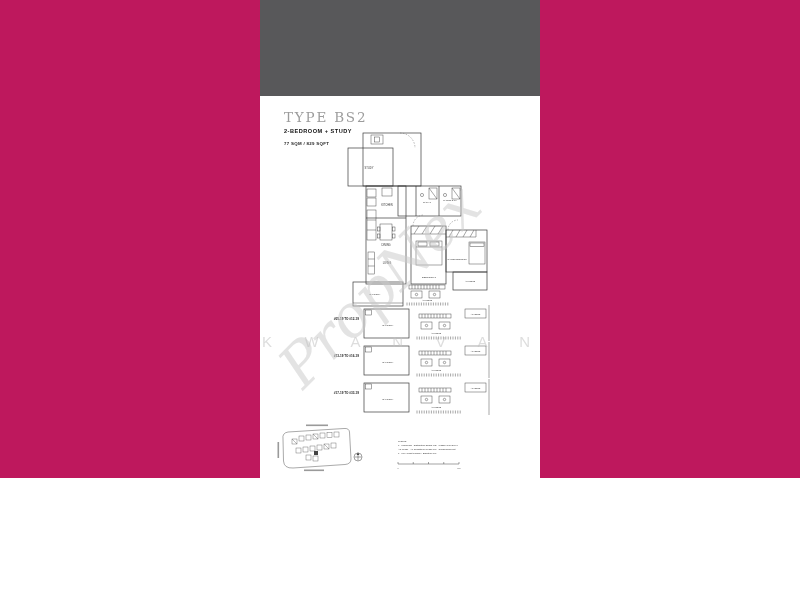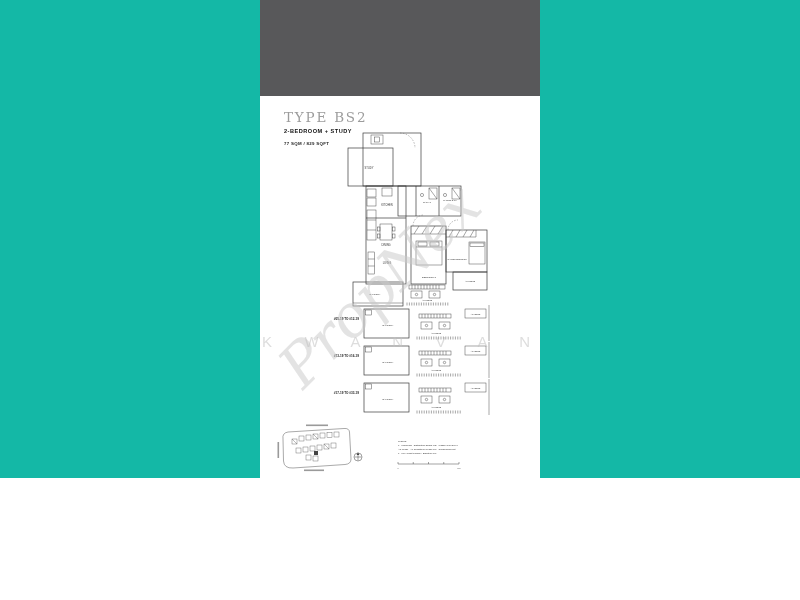--- a/index.html
+++ b/index.html
@@ -1,16 +1,16 @@
 <!DOCTYPE html>
 <html><head>
 <meta charset="utf-8">
 <style>
   html,body{margin:0;padding:0;background:#ffffff;}
-  .page{position:relative;width:800px;height:478px;background:#14b8a6;overflow:hidden;
+  .page{position:relative;width:800px;height:478px;background:#be185d;overflow:hidden;
         font-family:"Liberation Sans", sans-serif;}
   .phone{position:absolute;left:260px;top:0;width:280px;height:600px;background:#ffffff;}
   .bar{position:absolute;left:0;width:280px;background:#58585a;}
   .bar.top{top:0;height:96px;}
   .bar.bottom{bottom:0;height:95px;border-top:1px solid #69696b;}
   .screen{position:absolute;left:0;top:96px;width:280px;height:409px;background:#ffffff;}
   svg text{font-family:"Liberation Sans", sans-serif;}
   svg .serif{font-family:"DejaVu Serif", serif;}
   .w{stroke:#3a3a3a;fill:none;stroke-width:.7;}
   .w2{stroke:#3a3a3a;fill:none;stroke-width:.45;}

